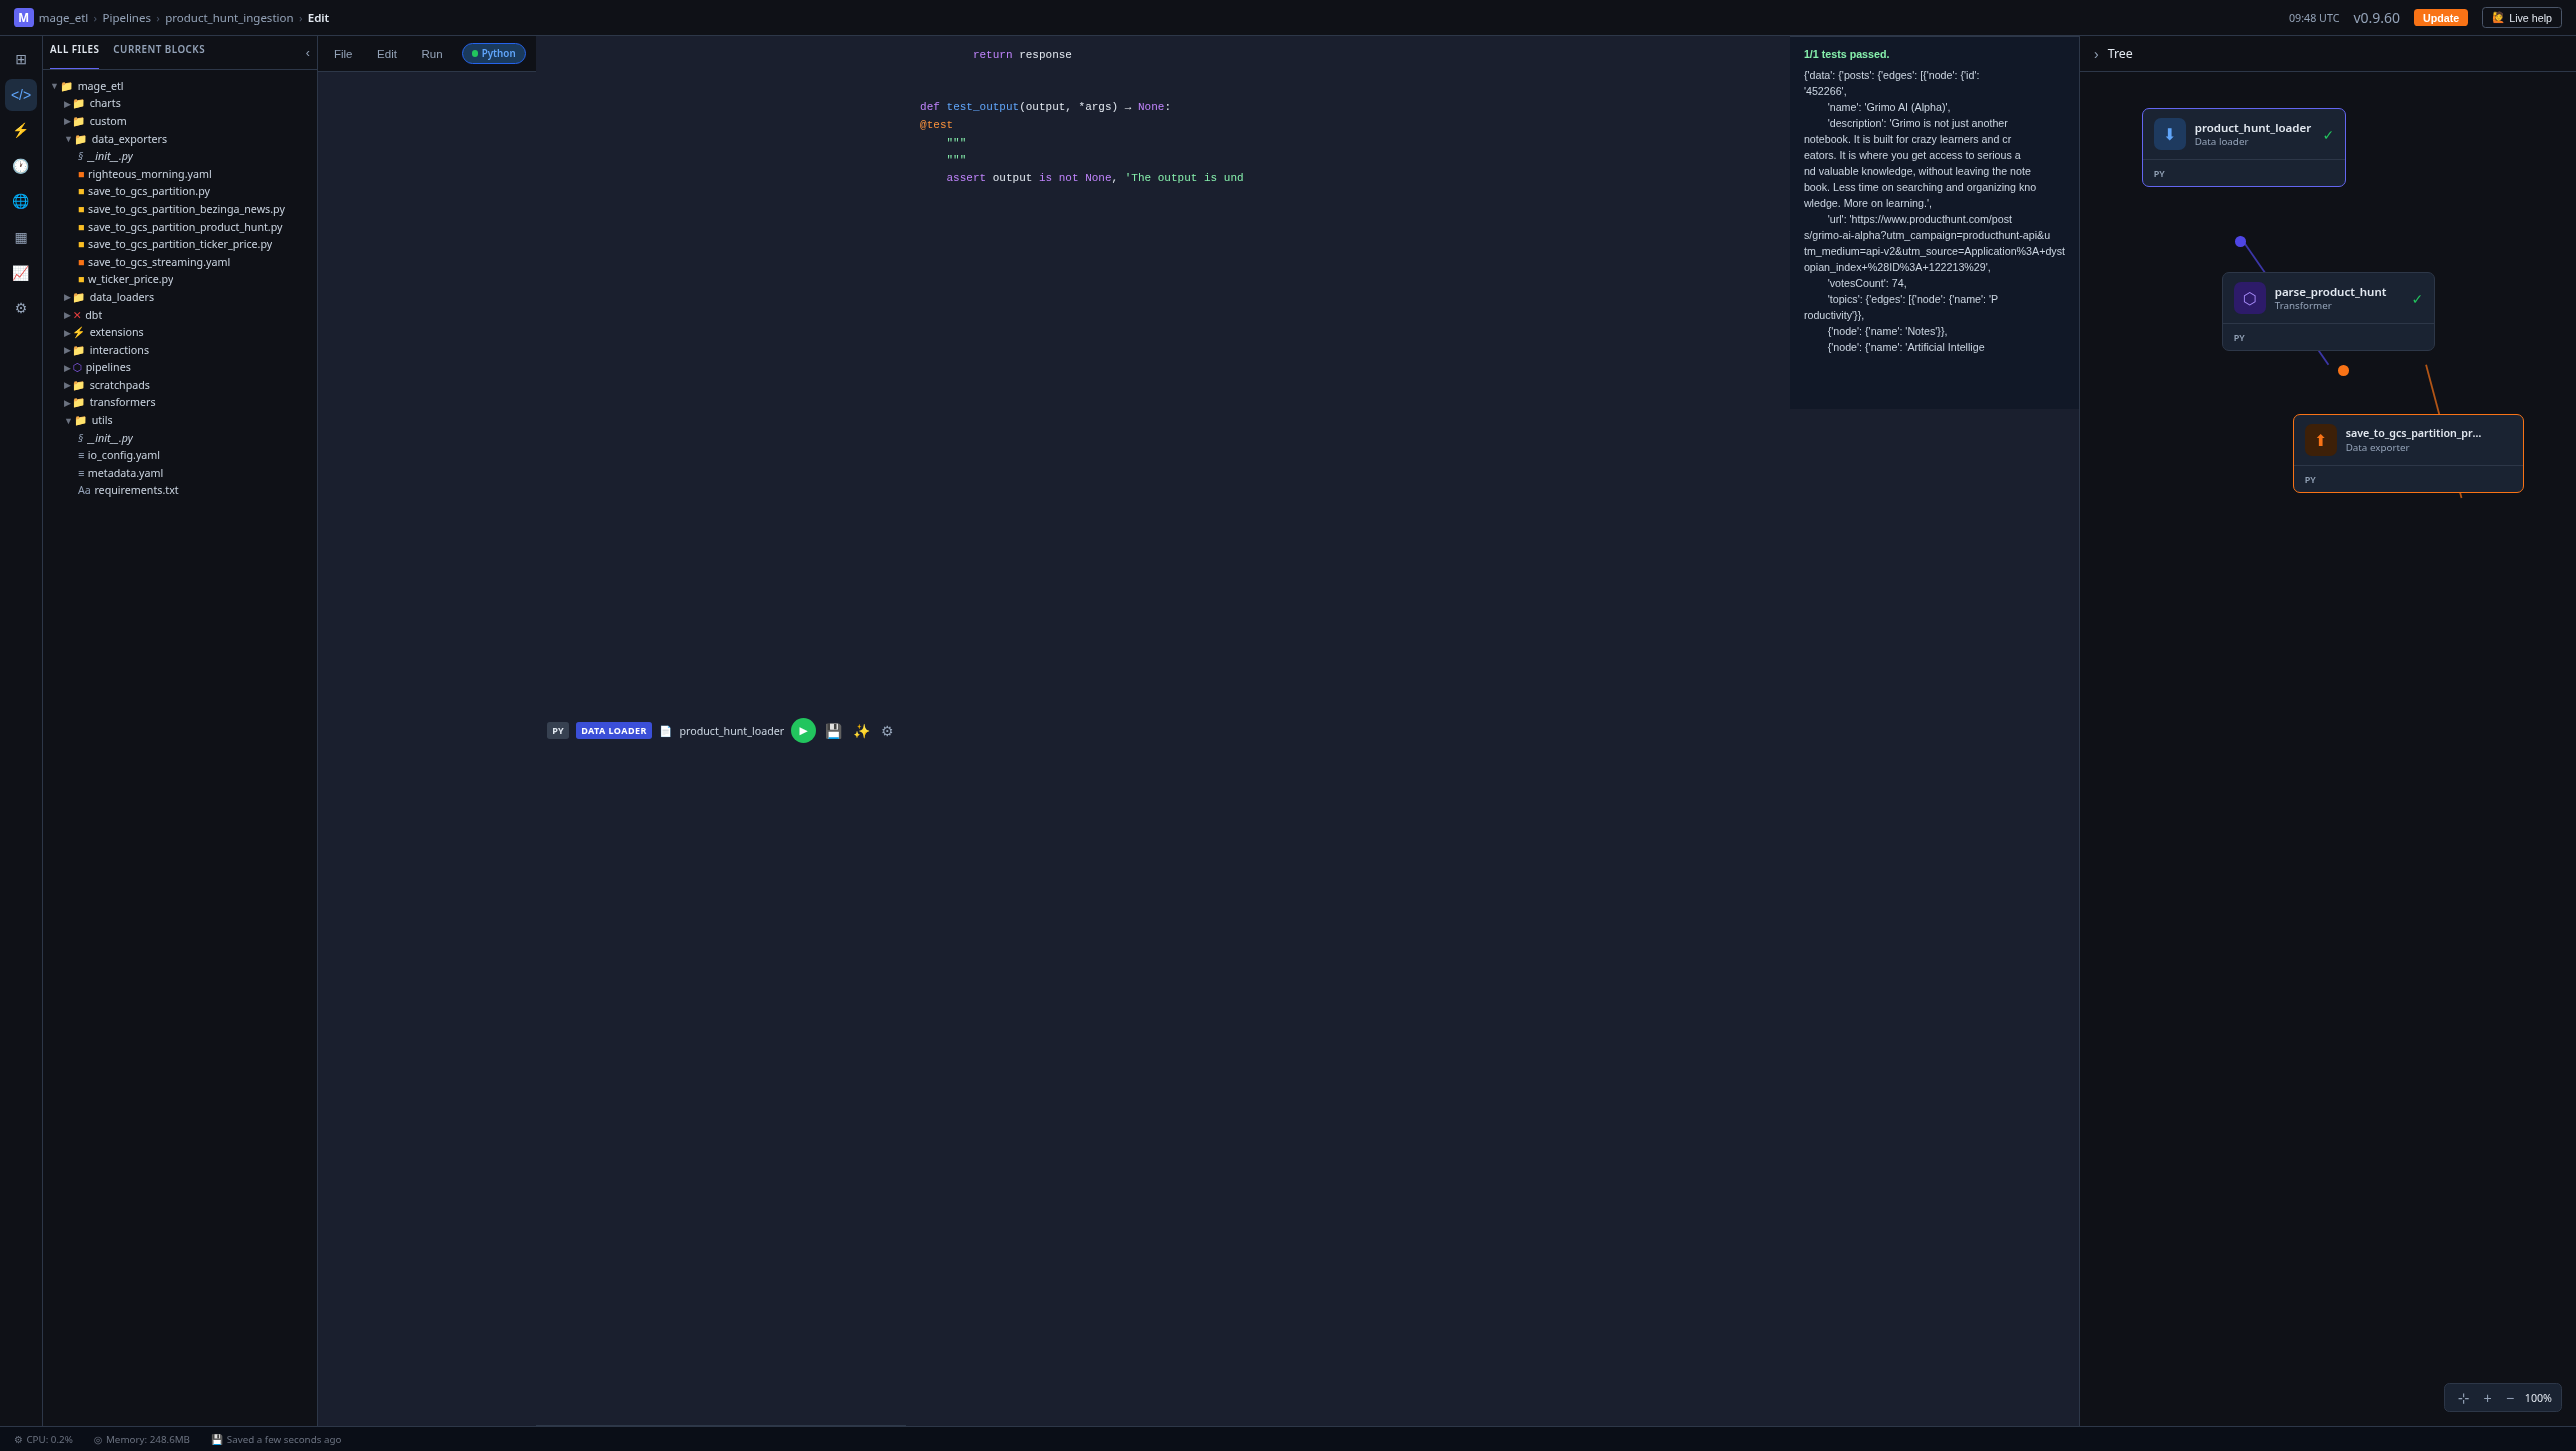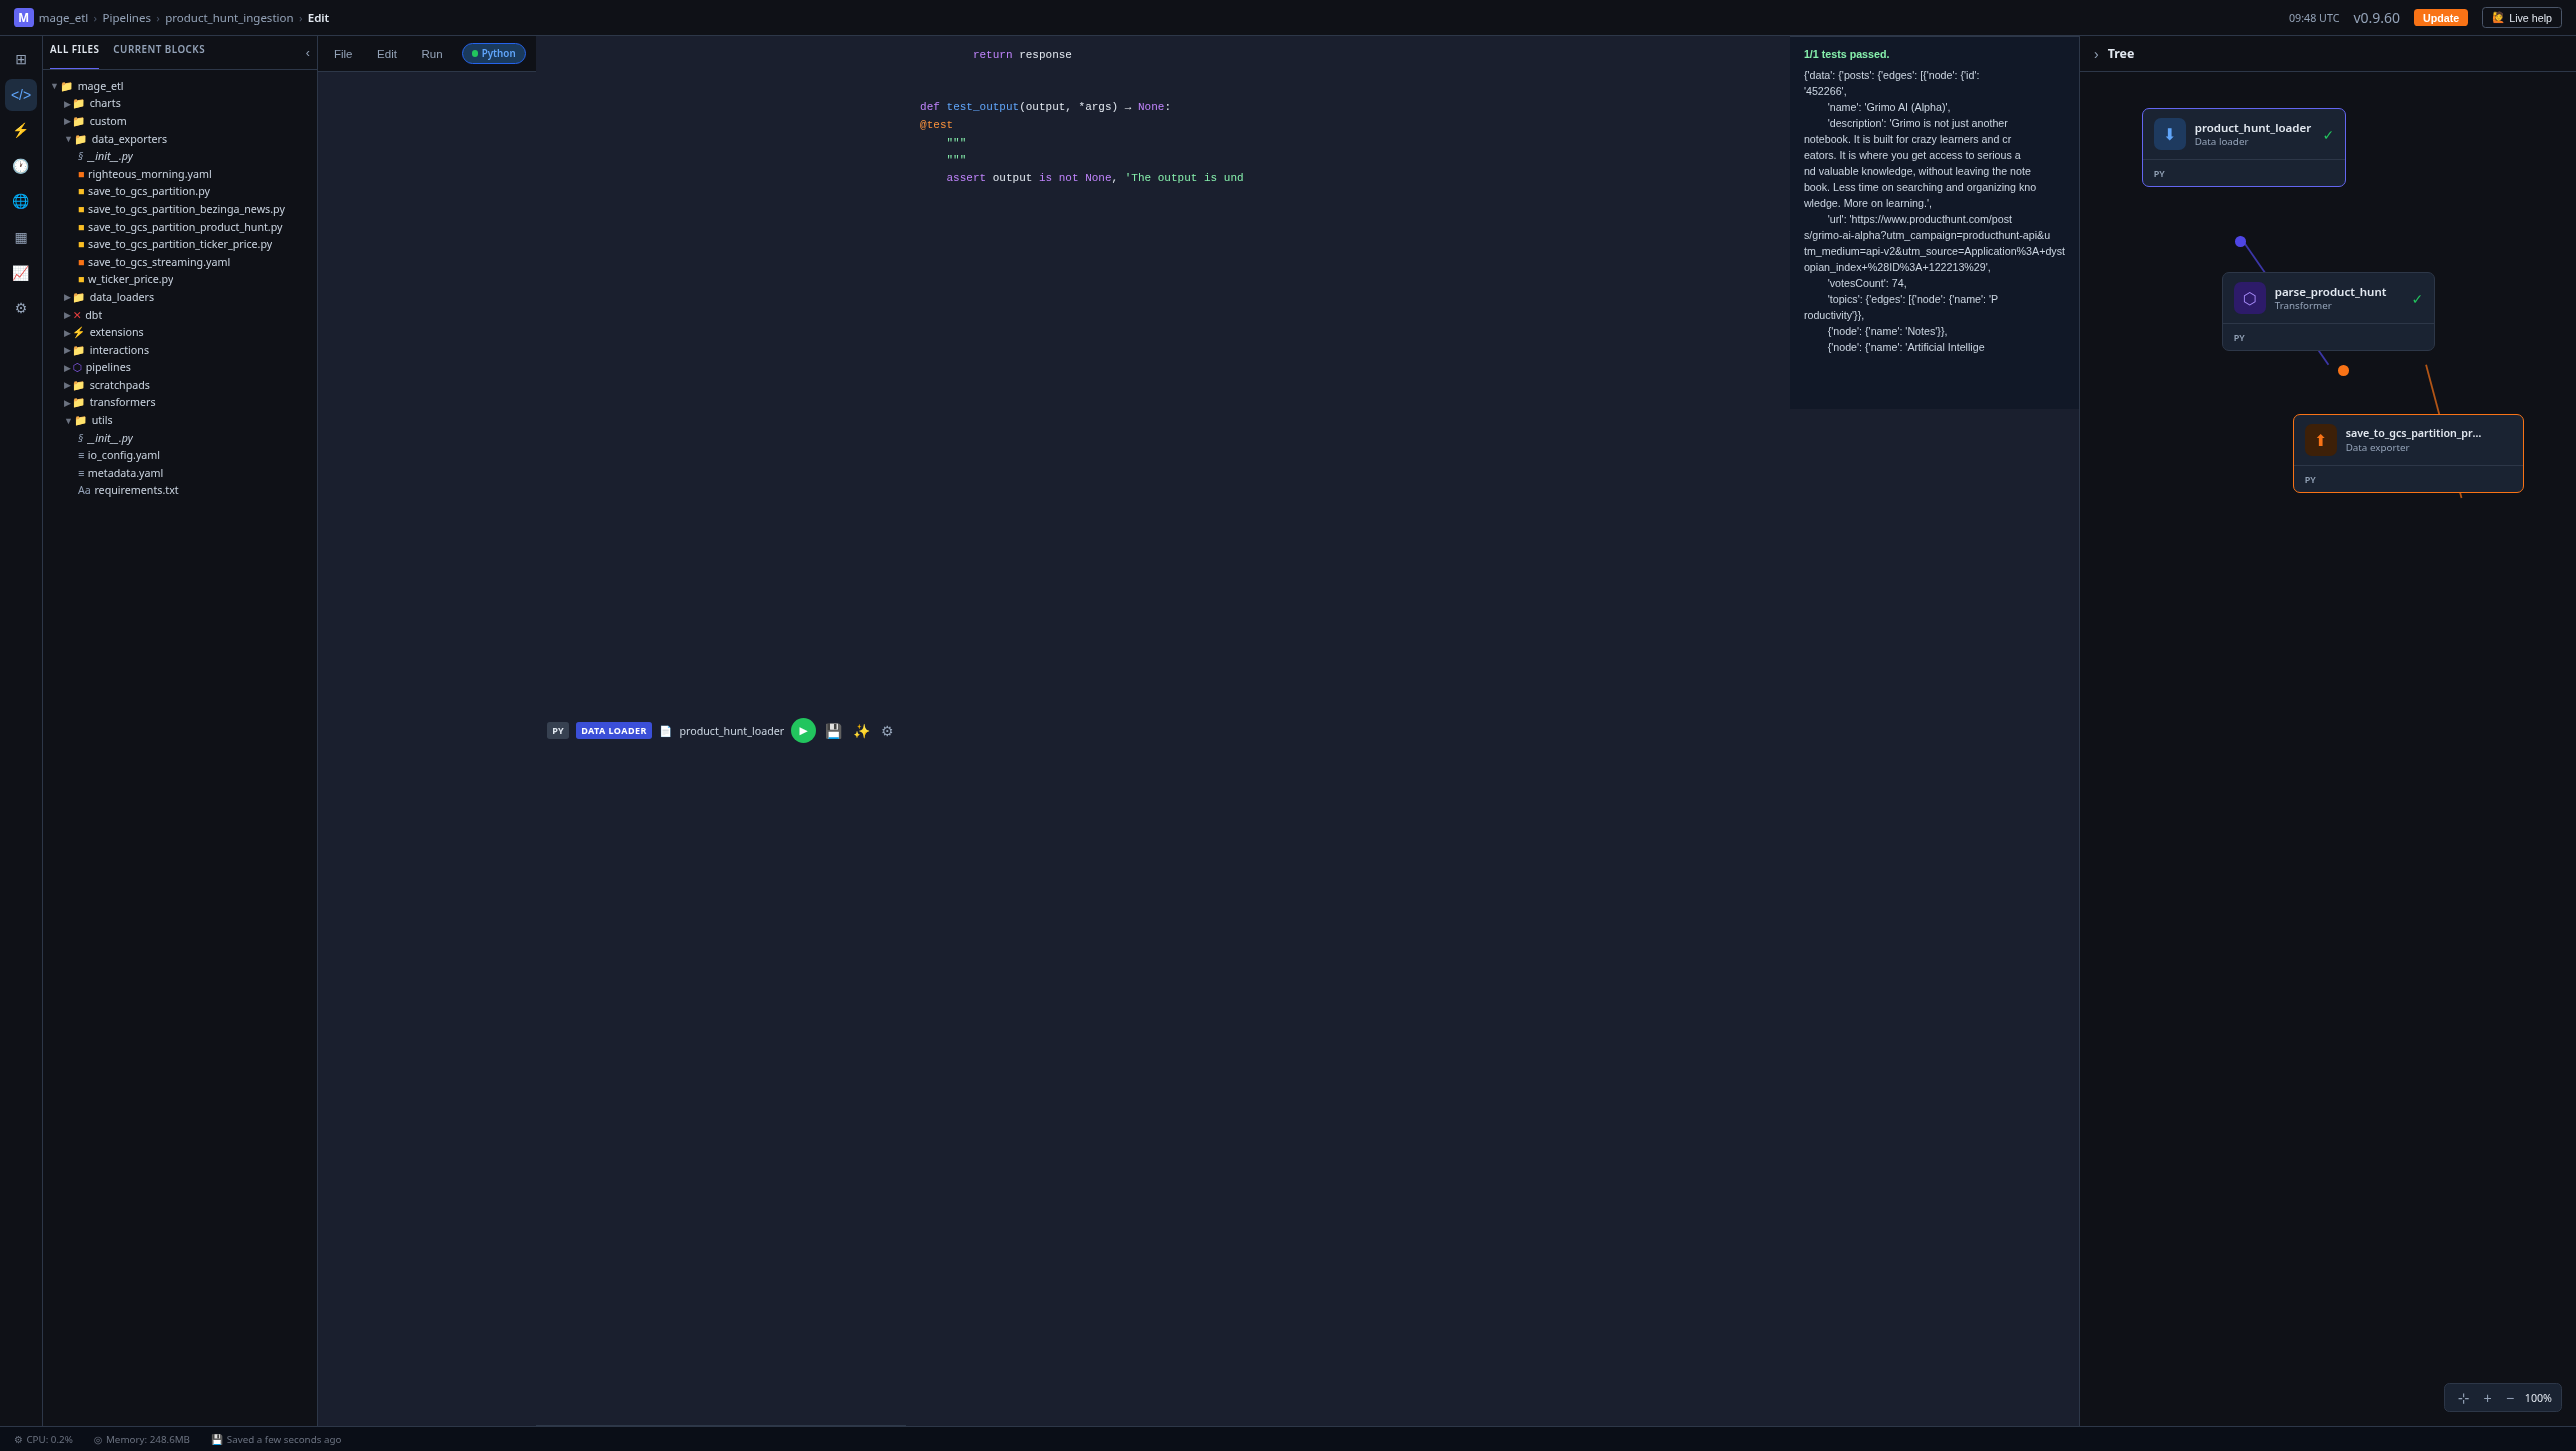--- a/index.html
+++ b/index.html
@@ -328,21 +328,21 @@
     }
     .right-panel-header {
       display: flex;
       align-items: center;
       padding: 9px 14px;
       border-bottom: 0.9px solid #2d3748;
       gap: 9px;
     }
     .right-panel-title {
       font-size: 12.4px;
-      font-weight: 700;
+      font-weight: 400;
       color: #e2e8f0;
     }
     .right-panel-expand {
       background: transparent;
       border: none;
       color: #94a3b8;
       cursor: pointer;
       font-size: 14px;
     }
 

